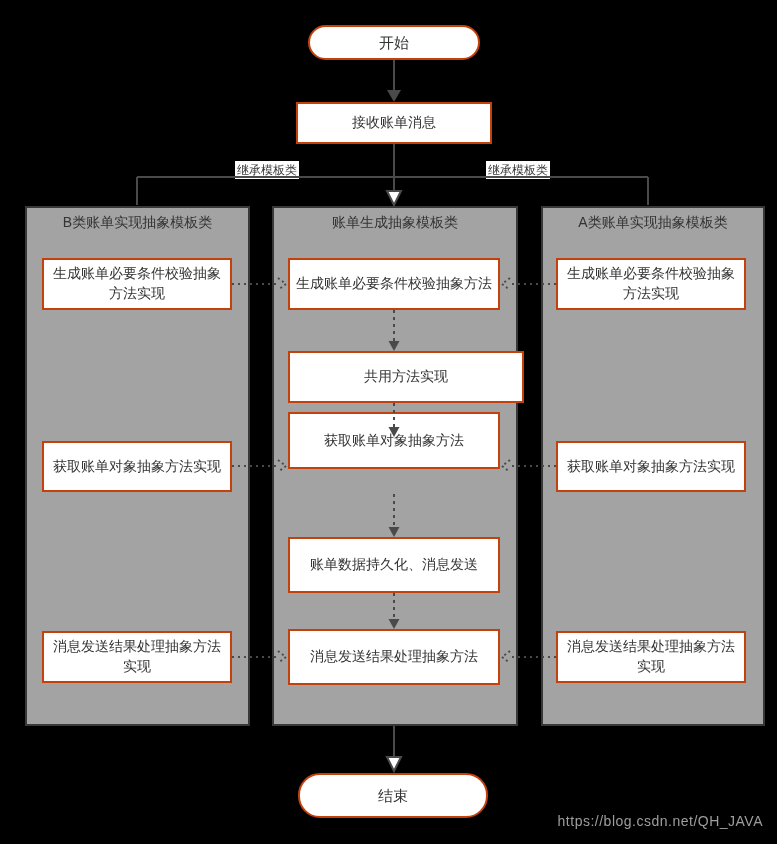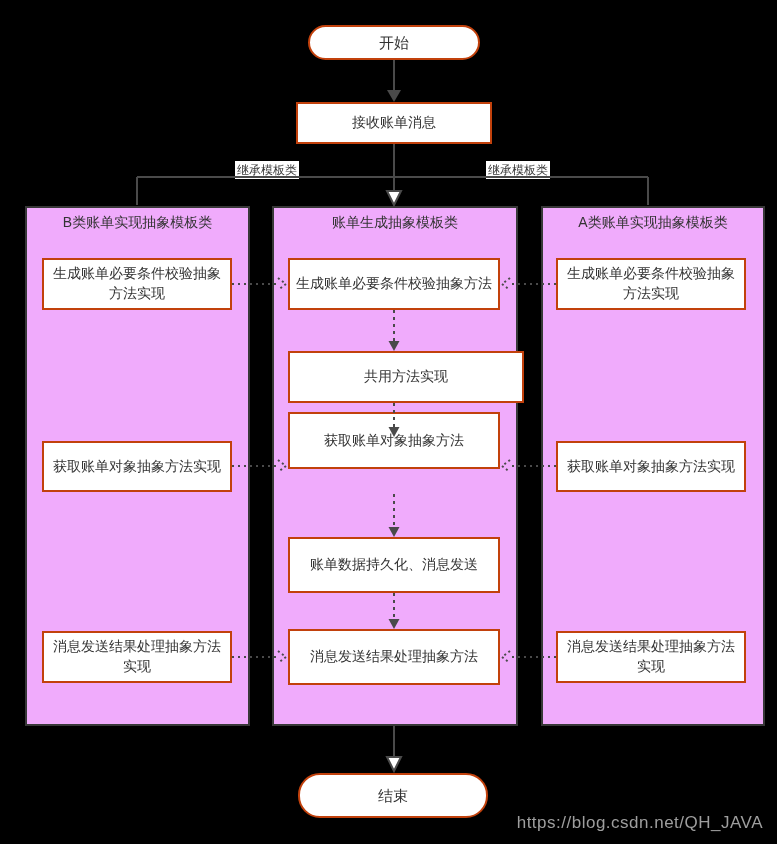--- a/index.html
+++ b/index.html
@@ -7,36 +7,36 @@
     position:relative;width:777px;height:844px;background:#000000;
     font-family:"Liberation Sans","DejaVu Sans",sans-serif;overflow:hidden;
   }
   .node{
     position:absolute;background:#ffffff;border:2px solid #c2410c;
     color:#333333;display:flex;align-items:center;justify-content:center;
     text-align:center;font-size:14px;line-height:1.4;box-sizing:border-box;
   }
   .capsule{border-radius:18px;border-width:2.5px;font-size:15px;}
   .container-box{
-    position:absolute;background:#f0abfc;border:2px solid #383838;
+    position:absolute;background:#a3a3a3;border:2px solid #383838;
     box-sizing:border-box;
   }
   .container-title{
     position:absolute;top:6px;left:0;right:0;text-align:center;
     color:#333333;font-size:14px;
   }
   .inner-box{font-size:14px;padding:2px 6px;}
   .edge-label{
     position:absolute;transform:translateX(-50%);background:#ffffff;
     color:#383838;font-size:12px;line-height:18px;padding:0 2px;
     white-space:nowrap;z-index:2;
   }
   #wires{position:absolute;left:0;top:0;z-index:3;pointer-events:none;}
   .watermark{
-    position:absolute;right:14px;top:813px;color:#9e9e9e;font-size:17px;
+    position:absolute;right:14px;top:813px;color:#9e9e9e;font-size:14px;
     letter-spacing:0.5px;z-index:2;
   }
 </style>
 </head>
 <body>
 
 <div id="canvas">
 
   <div class="node capsule" style="left:308px;top:25px;width:172px;height:35px;">开始</div>
 

